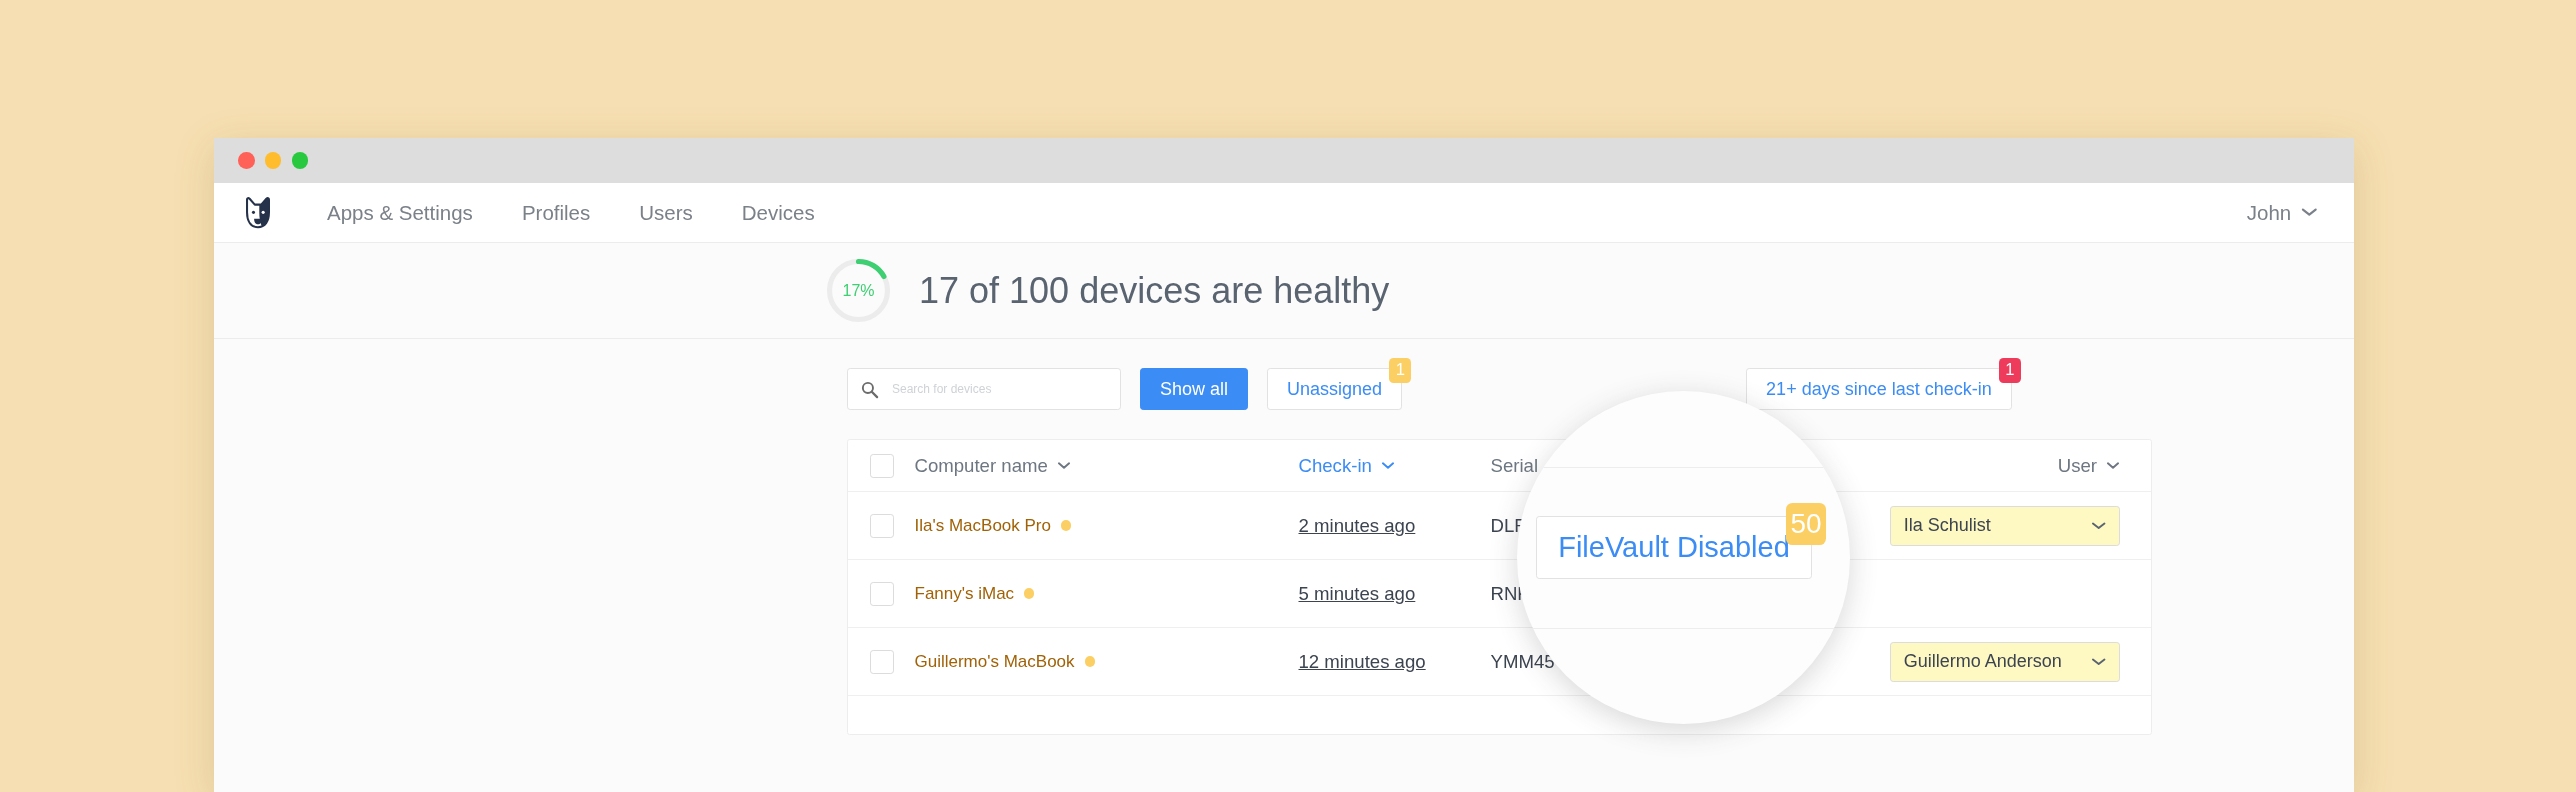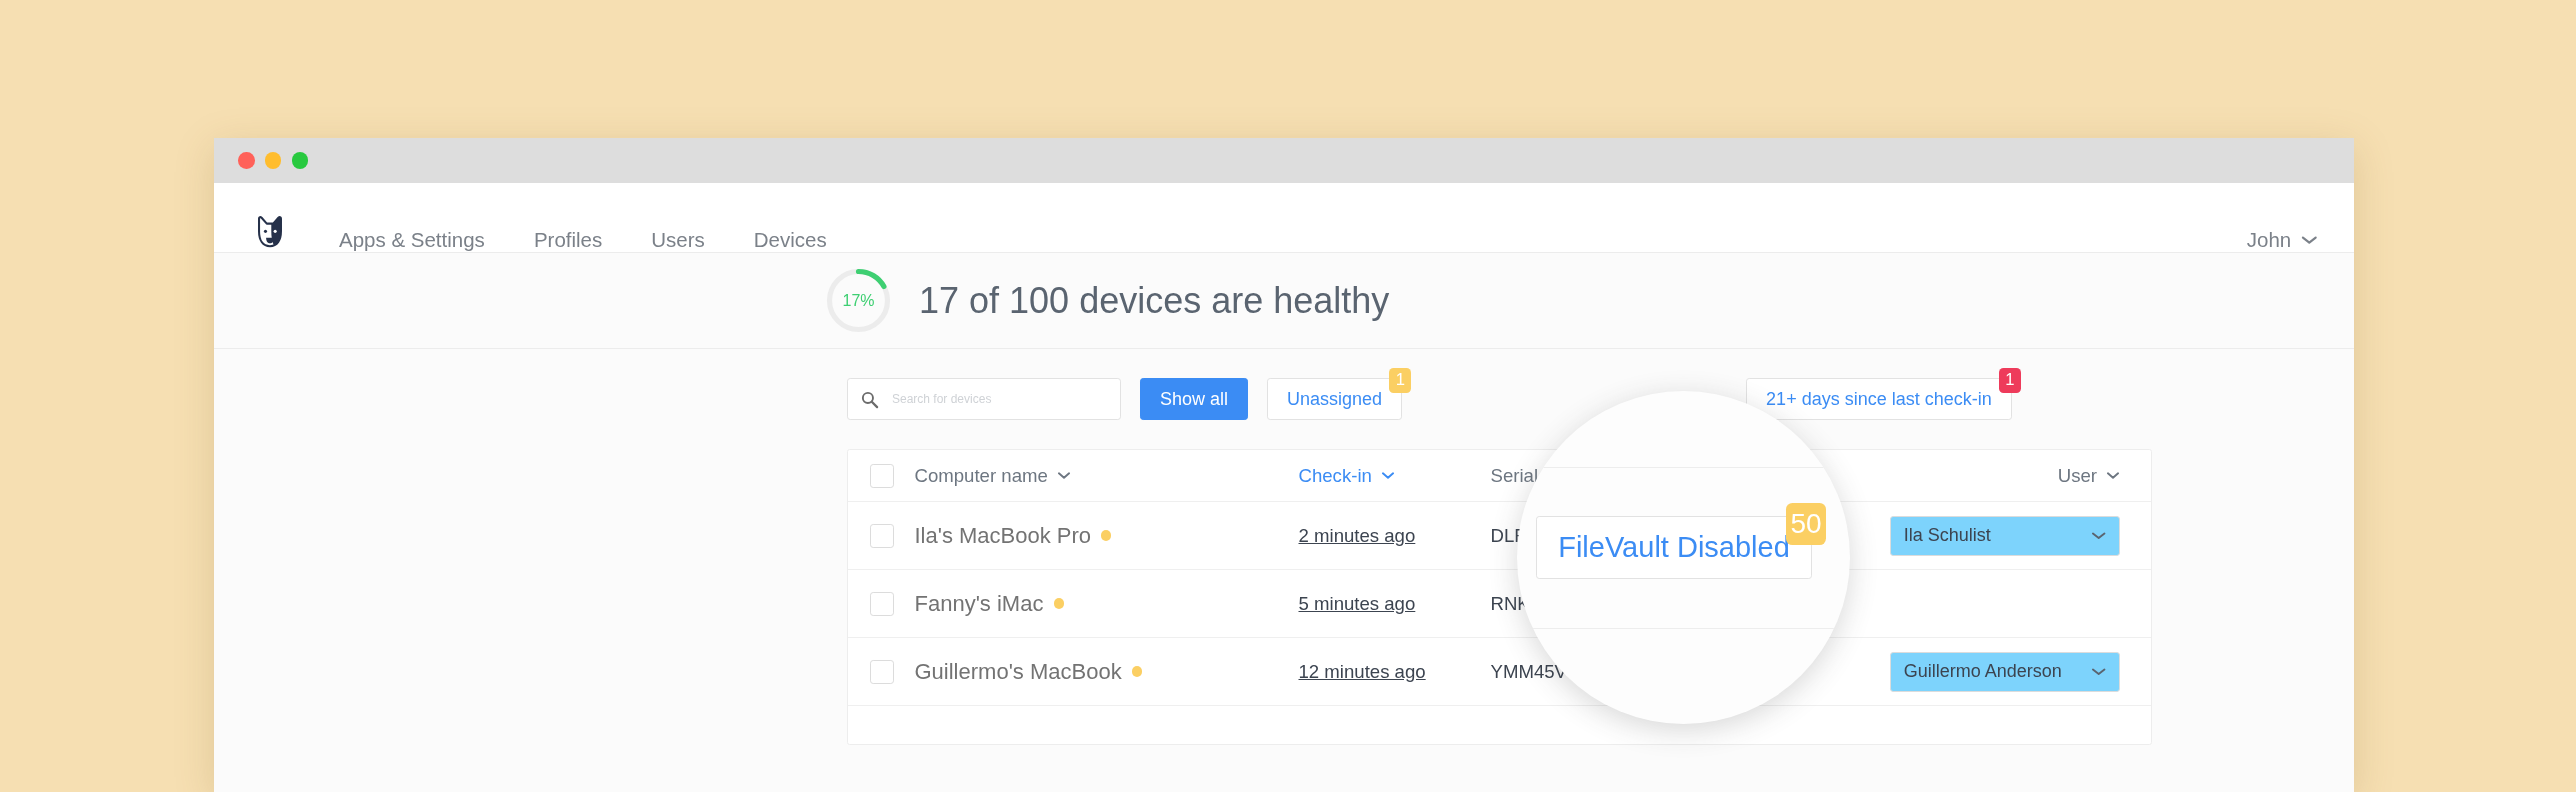--- a/index.html
+++ b/index.html
@@ -41,25 +41,25 @@
     height: 16.6px;
     border-radius: 50%;
     margin-right: 10.2px;
   }
   .tl-close  { background: #ff6159; }
   .tl-min    { background: #ffbd2e; }
   .tl-max    { background: #28c93f; }
 
   
   #topnav {
-    height: 70px;
+    height: 60px;
     background: #ffffff;
     display: flex;
-    align-items: flex-end;
-    padding: 0 36px 0 36px;
+    align-items: center;
+    padding: 0 36px 0 24px;
     box-sizing: border-box;
     border-bottom: 0.6px solid #ececec;
   }
   #brand-logo {
     width: 40px;
     height: 40px;
     margin-right: 49px;
     flex: none;
   }
   .nav-item {
@@ -211,21 +211,21 @@
 
   .cb {
     width: 22px; height: 22px;
     border: 0.6px solid #dcdcdc;
     border-radius: 3.2px;
     background: #fff;
     flex: none;
     margin-right: 20.5px;
     cursor: pointer;
   }
-  .c-name   { width: 384px; font-size: 22px; color: #737373; display: flex; align-items: center; }
+  .c-name   { width: 384px; font-size: 17px; color: #a16207; display: flex; align-items: center; }
   .c-check  { width: 192px; font-size: 18.6px; color: #3c4450; text-decoration: underline; }
   .c-serial { width: 234px; font-size: 18.6px; color: #3c4450; }
   .c-os     { width: 115px; font-size: 18.6px; color: #3c4450; }
   .c-user   { flex: 1; display: flex; justify-content: flex-end; }
 
   .tbl-row.head .c-name,
   .tbl-row.head .c-check,
   .tbl-row.head .c-serial,
   .tbl-row.head .c-os,
   .tbl-row.head .c-user {
@@ -243,21 +243,21 @@
     width: 10.2px; height: 10.2px; border-radius: 50%;
     background: #fbcf63;
     margin-left: 10.2px;
     flex: none;
   }
   .user-select {
     width: 230px;
     height: 40px;
     border: 0.6px solid #dcdcdc;
     border-radius: 3.2px;
-    background: #7dd3fc;
+    background: #fef9c3;
     display: flex;
     align-items: center;
     padding: 0 12.8px;
     box-sizing: border-box;
     font-size: 18px;
     color: #3c4450;
     cursor: pointer;
   }
   .user-select .lbl { flex: 1; white-space: nowrap; overflow: hidden; }
   .user-select .chev { display: flex; }

